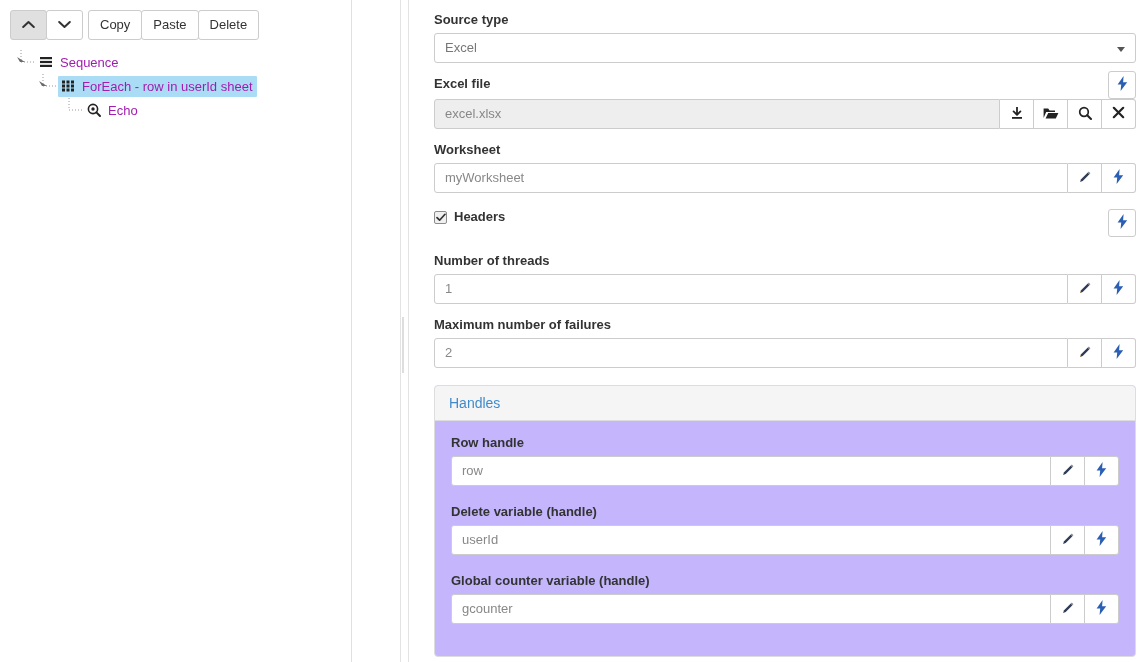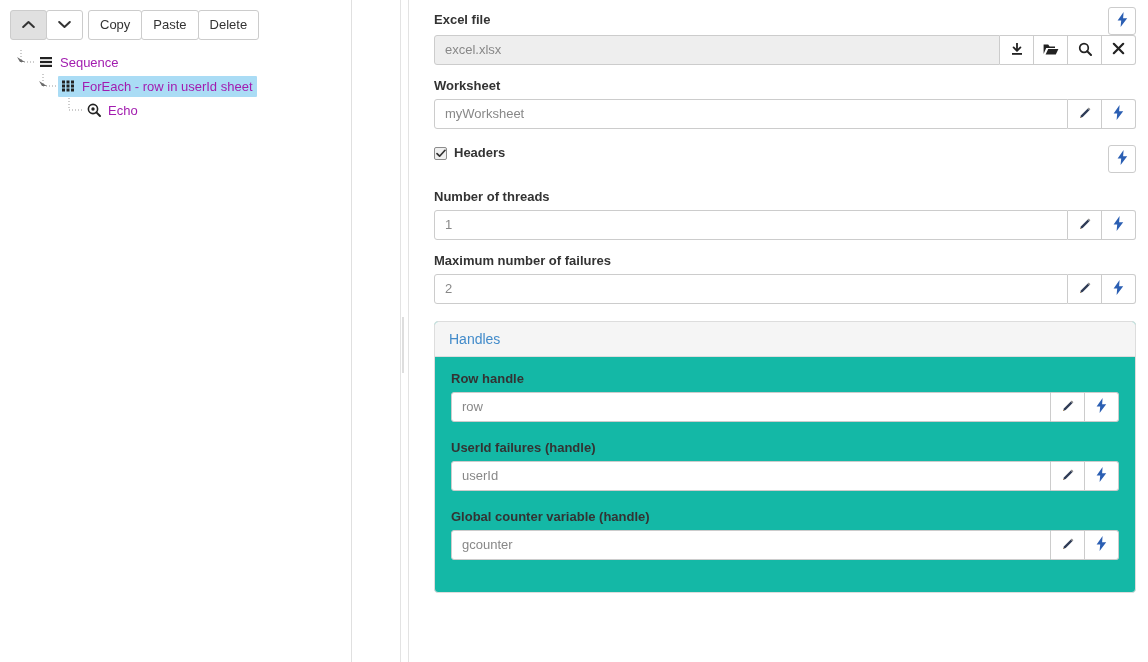--- a/index.html
+++ b/index.html
@@ -178,21 +178,21 @@
     align-items: center; justify-content: center;
     margin-right: 7px;
     cursor: pointer;
   }
   .cbox svg { display:block; }
 
   
   .panel {
     border: 1px solid #dddddd;
     border-radius: 4px;
-    background: #14b8a6;
+    background: #c4b5fd;
     margin-top: 17px;
   }
   .panel-head {
     background: #f5f5f5;
     border-bottom: 1px solid #dddddd;
     border-radius: 3px 3px 0 0;
     padding: 9px 14px;
   }
   .panel-head .ptitle {
     color: #428bca;
@@ -293,20 +293,29 @@
 
   <div id="splitter">
     <div class="grip">
         <i></i>
         <i></i>
       </div>
   </div>
 
   <div id="right-pane">
 
+    <div class="field">
+      <span class="flabel">Source type</span>
+      <div class="ctlrow">
+        <div class="inputbox select">
+          <span>Excel</span>
+          <span class="caret"></span>
+        </div>
+      </div>
+    </div>
 
     <div class="field">
       <div class="label-row">
         <span class="flabel">Excel file</span>
         <div class="boltbtn" style="margin-left:0;margin-top:-5px;">
           <span>
             <svg width="11" height="15" viewBox="0 0 11 15">
                 <path d="M6.6 0 L0.6 8.4 H4.2 L3.6 15 L10.2 6.2 H6.1 Z" fill="#2b5fb3"></path>
               </svg>
           </span>
@@ -473,21 +482,21 @@
               <span>
                 <svg width="11" height="15" viewBox="0 0 11 15">
                     <path d="M6.6 0 L0.6 8.4 H4.2 L3.6 15 L10.2 6.2 H6.1 Z" fill="#2b5fb3"></path>
                   </svg>
               </span>
             </div>
           </div>
         </div>
 
         <div class="field" style="margin-top:18px;">
-          <span class="flabel">UserId failures (handle)</span>
+          <span class="flabel">Delete variable (handle)</span>
           <div class="ctlrow">
             <div class="inputbox">
               <span>userId</span>
             </div>
             <div class="addon">
               <span>
                 <svg width="14" height="14" viewBox="0 0 14 14">
                   <path d="M2 12 L3.1 9.3 L9.8 2.6 L11.4 4.2 L4.7 10.9 Z" fill="#2f3b55"></path>
                   <path d="M9.8 2.6 L11.4 4.2 L12.4 3.2 L10.8 1.6 Z" fill="#888"></path>
                   <path d="M2 12 L3.1 11.6 L2.4 10.9 Z" fill="#d48a2a"></path>

